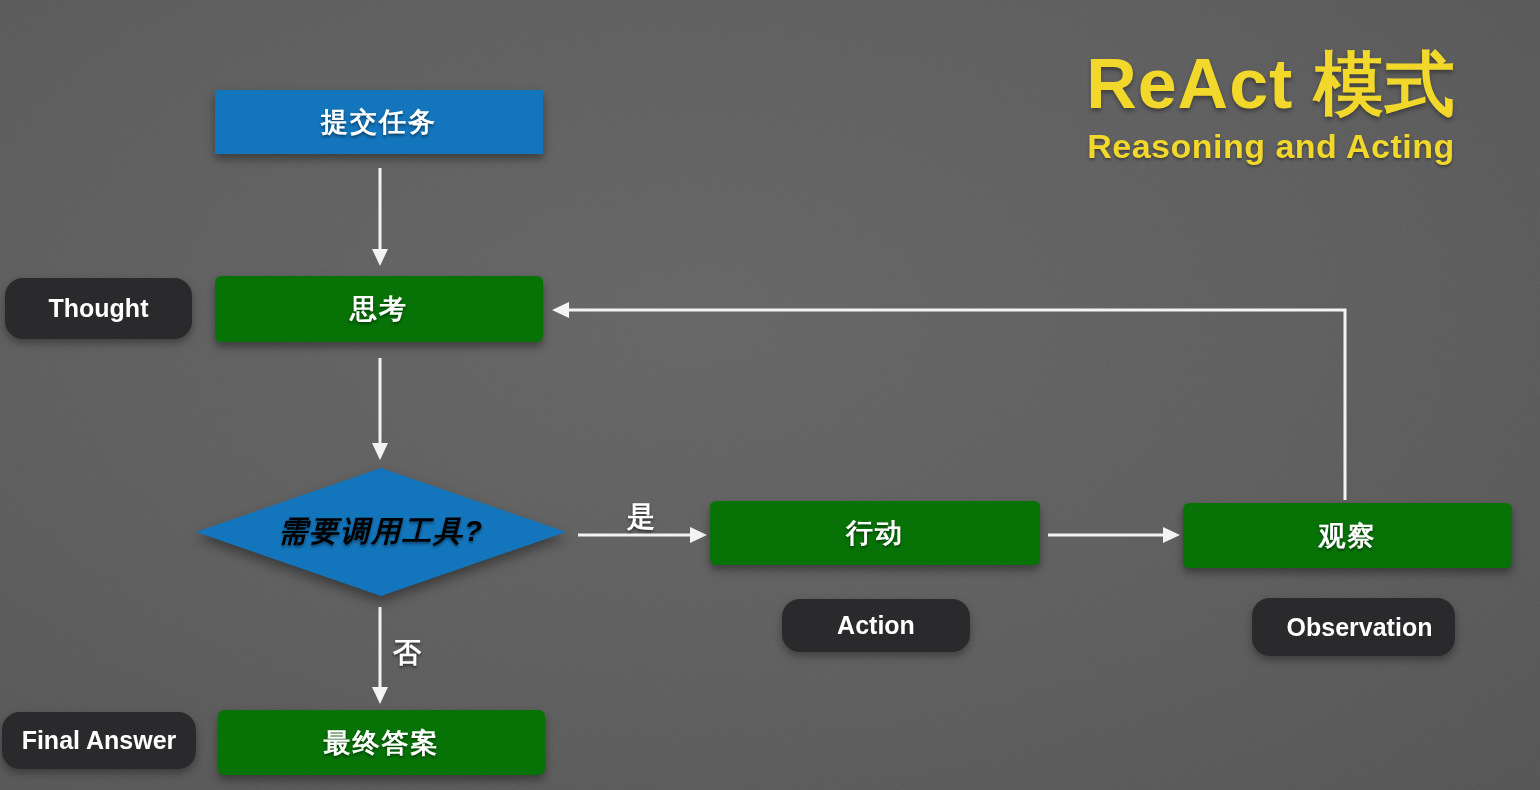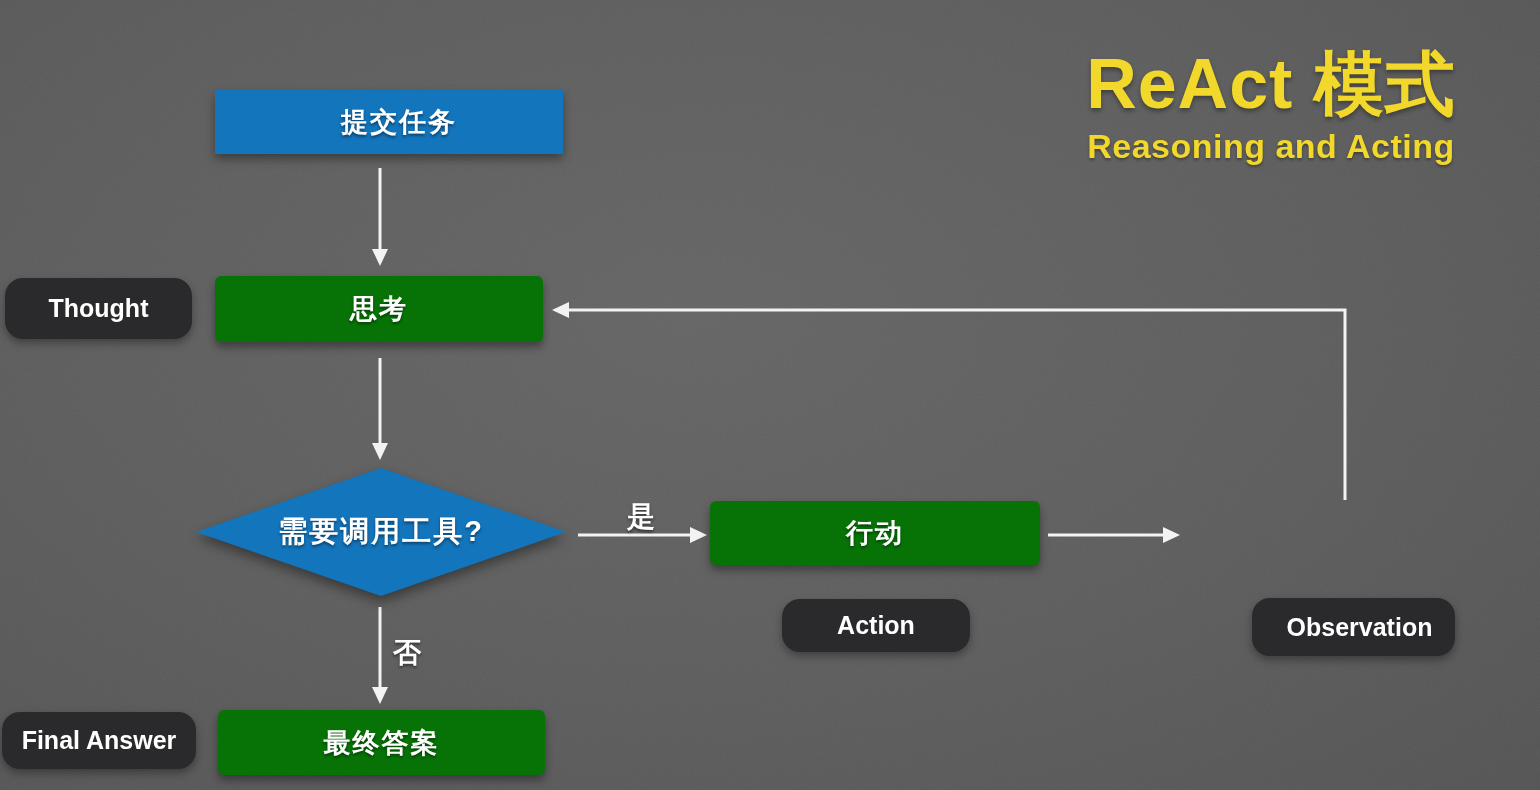--- a/index.html
+++ b/index.html
@@ -32,21 +32,21 @@
     display: flex;
     align-items: center;
     justify-content: center;
     color: #ffffff;
     font-weight: bold;
     font-size: 27px;
     letter-spacing: 2px;
     text-shadow: 0 2px 3px rgba(0,0,0,0.45);
     box-shadow: 0 5px 9px rgba(0,0,0,0.38);
   }
-  .box.blue  { background: #1375bc; padding-left: 20px; }
+  .box.blue  { background: #1375bc; }
   .box.green { background: #077307; border-radius: 6px; }
   .tag {
     position: absolute;
     display: flex;
     align-items: center;
     justify-content: center;
     background: #2a2a2c;
     border-radius: 18px;
     color: #ffffff;
     font-weight: bold;
@@ -62,25 +62,26 @@
     filter: drop-shadow(0 6px 6px rgba(0,0,0,0.4));
   }
   .diamond {
     width: 100%;
     height: 100%;
     background: #1375bc;
     clip-path: polygon(50% 0%, 100% 50%, 50% 100%, 0% 50%);
     display: flex;
     align-items: center;
     justify-content: center;
-    color: #ffffff;
+    color: #000000;
     font-weight: bold;
     font-size: 29px;
     letter-spacing: 2px;
     text-shadow: 0 2px 3px rgba(0,0,0,0.45);
+    font-style: italic;
   }
   .edge-label {
     position: absolute;
     color: #ffffff;
     font-weight: bold;
     font-size: 28px;
     text-shadow: 0 2px 3px rgba(0,0,0,0.5);
   }
   .titles {
     position: absolute;
@@ -159,20 +160,21 @@
   </div>
 
   <div class="edge-label" style="left:627px; top:498px;">是</div>
 
   <div class="edge-label" style="left:393px; top:634px;">否</div>
 
   <div class="box green" style="left:710px; top:501px; width:330px; height:64px;">行动</div>
 
   <div class="tag" style="left:782px; top:599px; width:188px; height:53px;">Action</div>
 
+  <div class="box green" style="left:1183px; top:503px; width:329px; height:65px;">观察</div>
 
   <div class="tag" style="left:1252px; top:598px; width:191px; height:58px;padding-left:12px;">Observation</div>
 
   <div class="box green" style="left:218px; top:710px; width:327px; height:65px;">最终答案</div>
 
   <div class="tag" style="left:2px; top:712px; width:194px; height:57px;">Final Answer</div>
 
 </div>
 
 </body></html>

